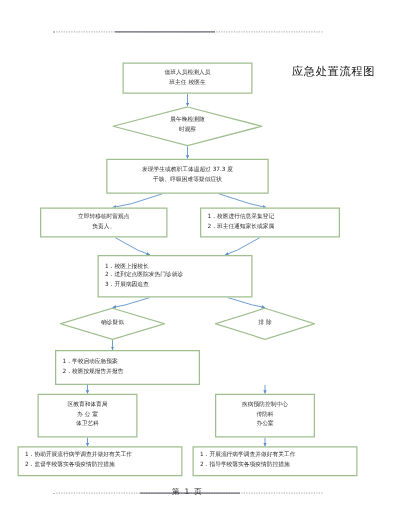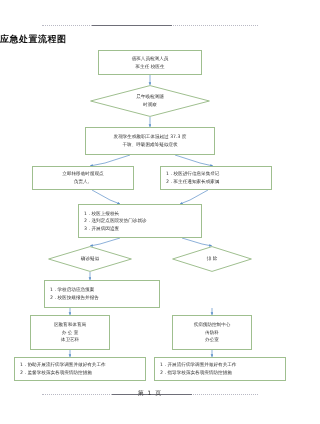--- a/index.html
+++ b/index.html
@@ -33,25 +33,25 @@
   .rule.footer-solid {
     left: 112px;
     width: 80px;
     border-top: 1px solid #6e6e78;
   }
 
   
   .doc-title {
     position: absolute;
     left: 0;
-    top: 33px;
-    width: 300px;
-    text-align: left;
+    top: 51px;
+    width: 300px;
+    text-align: right;
     font-size: 9px;
-    font-weight: bold;
+    font-weight: normal;
     letter-spacing: 0.5px;
     color: #111;
   }
 
   
   .node {
     position: absolute;
     box-sizing: border-box;
     display: flex;
     flex-direction: column;

